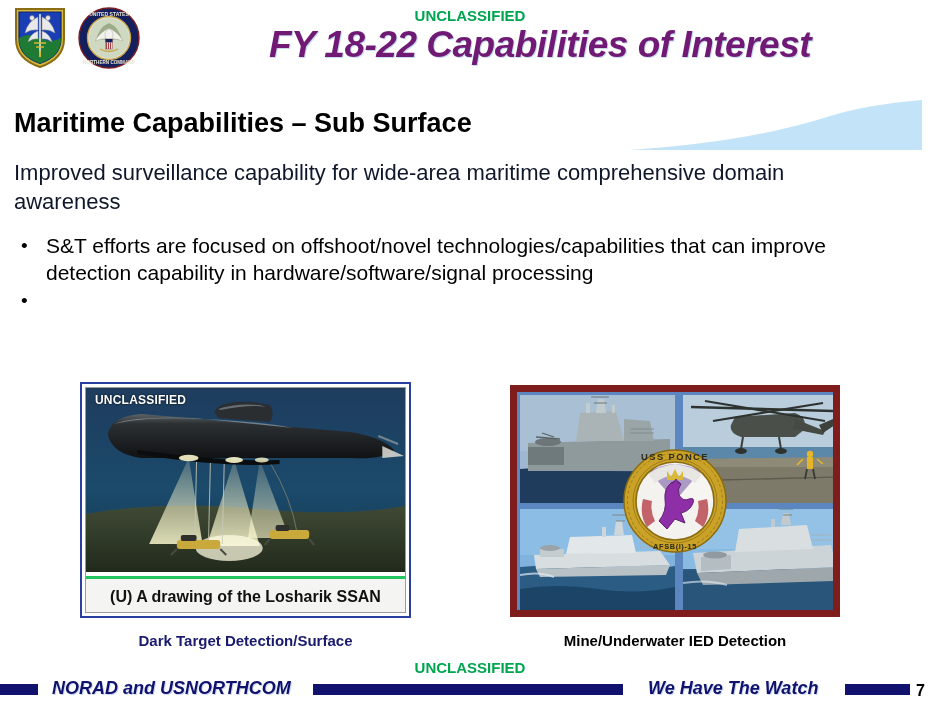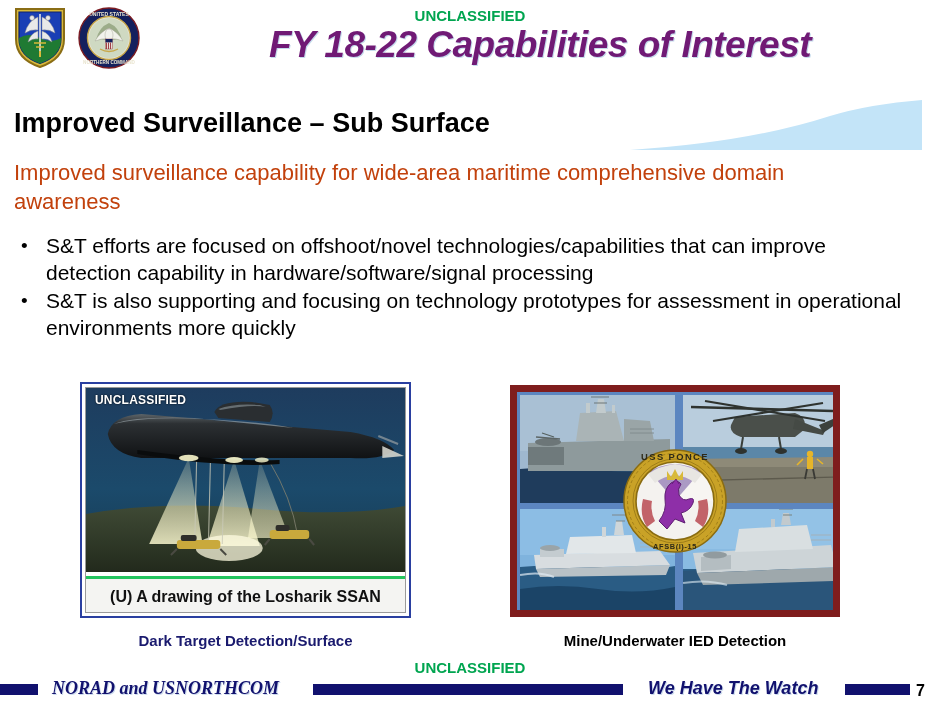--- a/index.html
+++ b/index.html
@@ -73,21 +73,21 @@
     font-weight: bold;
     color: #000000;
     white-space: nowrap;
   }
   .lead-paragraph {
     position: absolute;
     left: 14px; top: 158px;
     width: 860px;
     font-size: 22px;
     line-height: 29px;
-    color: #c2410c;
+    color: #0f172a;
   }
   .bullet-list {
     position: absolute;
     left: 14px; top: 232px;
     width: 895px;
     margin: 0;
     padding: 0;
     list-style: none;
   }
   .bullet-list li {
@@ -226,21 +226,20 @@
   .bar-3 { left: 845px; width: 65px; }
   .footer-text-left {
     position: absolute;
     left: 52px; top: 0px;
     font-size: 18px;
     font-weight: bold;
     font-style: italic;
     color: #11116e;
     text-shadow: 1px 1px 0 rgba(170,195,225,0.6);
     white-space: nowrap;
-    font-family: Liberation Serif, serif;
   }
   .footer-text-right {
     position: absolute;
     left: 648px; top: 0px;
     font-size: 18px;
     font-weight: bold;
     font-style: italic;
     color: #11116e;
     text-shadow: 1px 1px 0 rgba(170,195,225,0.6);
     white-space: nowrap;
@@ -295,32 +294,31 @@
 
   <div class="classification-top">UNCLASSIFIED</div>
 
   <div class="slide-title">FY 18-22 Capabilities of Interest</div>
 </div>
 
 <svg class="swoosh" viewBox="0 0 292 52" preserveAspectRatio="none">
   <path d="M0 52 Q120 44 200 18 Q240 6 292 2 L292 52 Z" fill="#c3e4f8"></path>
 </svg>
 
-<div class="section-heading">Improved Surveillance – Sub Surface</div>
+<div class="section-heading">Maritime Capabilities – Sub Surface</div>
 
 <div class="lead-paragraph">Improved surveillance capability for wide-area maritime comprehensive domain awareness</div>
 
 <ul class="bullet-list">
   <li>
     <span class="bullet-dot">•</span>
     <span>S&amp;T efforts are focused on offshoot/novel technologies/capabilities that can improve detection capability in hardware/software/signal processing</span>
   </li>
   <li>
     <span class="bullet-dot">•</span>
-    <span>S&amp;T is also supporting and focusing on technology prototypes for assessment in operational environments more quickly</span>
   </li>
 </ul>
 
 <div class="figure-left">
   <div class="figure-left-inner">
 
     <svg class="sub-art" viewBox="0 0 323 184" preserveAspectRatio="none">
       <defs>
         <linearGradient id="seaGrad" x1="0" y1="0" x2="0" y2="1">
           <stop offset="0%" stop-color="#1e3c5e"></stop>

